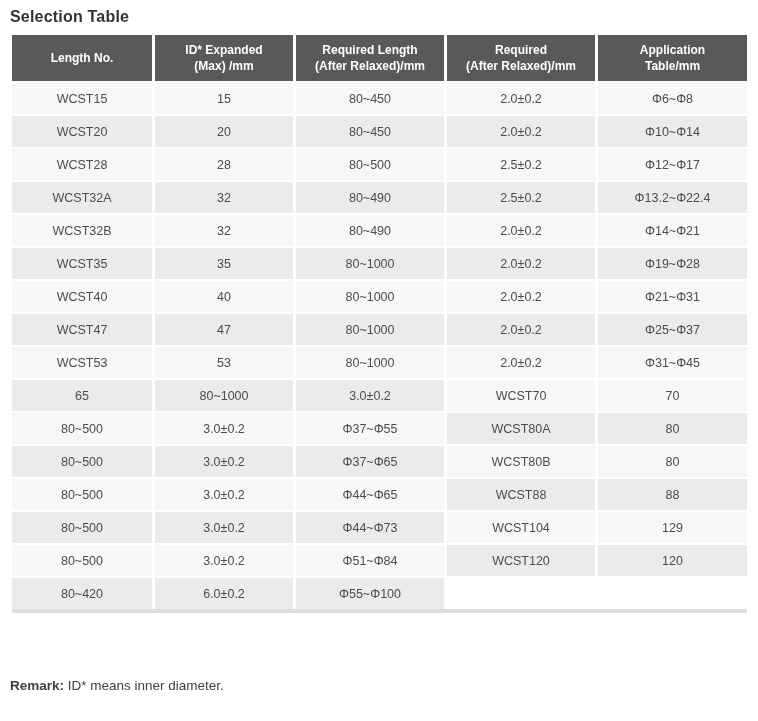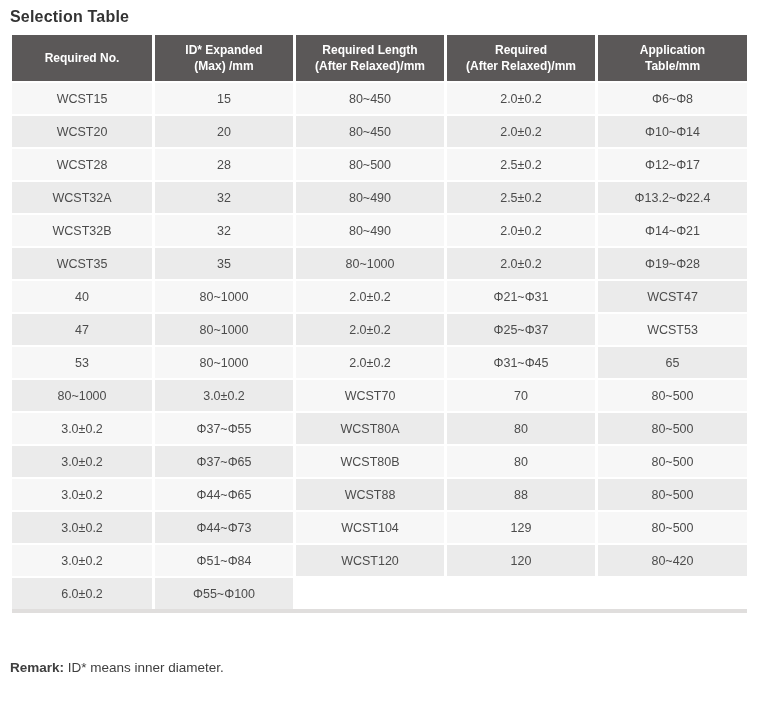--- a/index.html
+++ b/index.html
@@ -59,35 +59,35 @@
     text-align: center;
   }
   .td.odd  { background: var(--row_light); }
   .td.even { background: var(--row_dark); text-align: right; }
   .bottom-strip {
     width: 735px;
     height: 4px;
     background: var(--bottom_strip);
   }
   .remark {
-    margin: 47px 0 0 10px;
+    margin: 65px 0 0 10px;
     font-size: 13.5px;
     color: #3f3f3f;
   }
   .remark b { font-weight: 700; }
 </style>
 </head>
 <body>
 
 <h1 class="page-title">Selection Table</h1>
 
 <div class="table-wrap">
   <div class="selection-grid">
       <div class="th">
-        <div>Required No.</div>
+        <div>Length No.</div>
       </div>
       <div class="th">
         <div>ID* Expanded</div>
         <div>(Max) /mm</div>
       </div>
       <div class="th">
         <div>Required Length</div>
         <div>(After Relaxed)/mm</div>
       </div>
       <div class="th">
@@ -121,20 +121,21 @@
       <div class="td odd">WCST32B</div>
       <div class="td odd">32</div>
       <div class="td odd">80~490</div>
       <div class="td odd">2.0±0.2</div>
       <div class="td odd">Φ14~Φ21</div>
       <div class="td even">WCST35</div>
       <div class="td even">35</div>
       <div class="td even">80~1000</div>
       <div class="td even">2.0±0.2</div>
       <div class="td even">Φ19~Φ28</div>
+      <div class="td odd">WCST40</div>
       <div class="td odd">40</div>
       <div class="td odd">80~1000</div>
       <div class="td odd">2.0±0.2</div>
       <div class="td odd">Φ21~Φ31</div>
       <div class="td even">WCST47</div>
       <div class="td even">47</div>
       <div class="td even">80~1000</div>
       <div class="td even">2.0±0.2</div>
       <div class="td even">Φ25~Φ37</div>
       <div class="td odd">WCST53</div>

